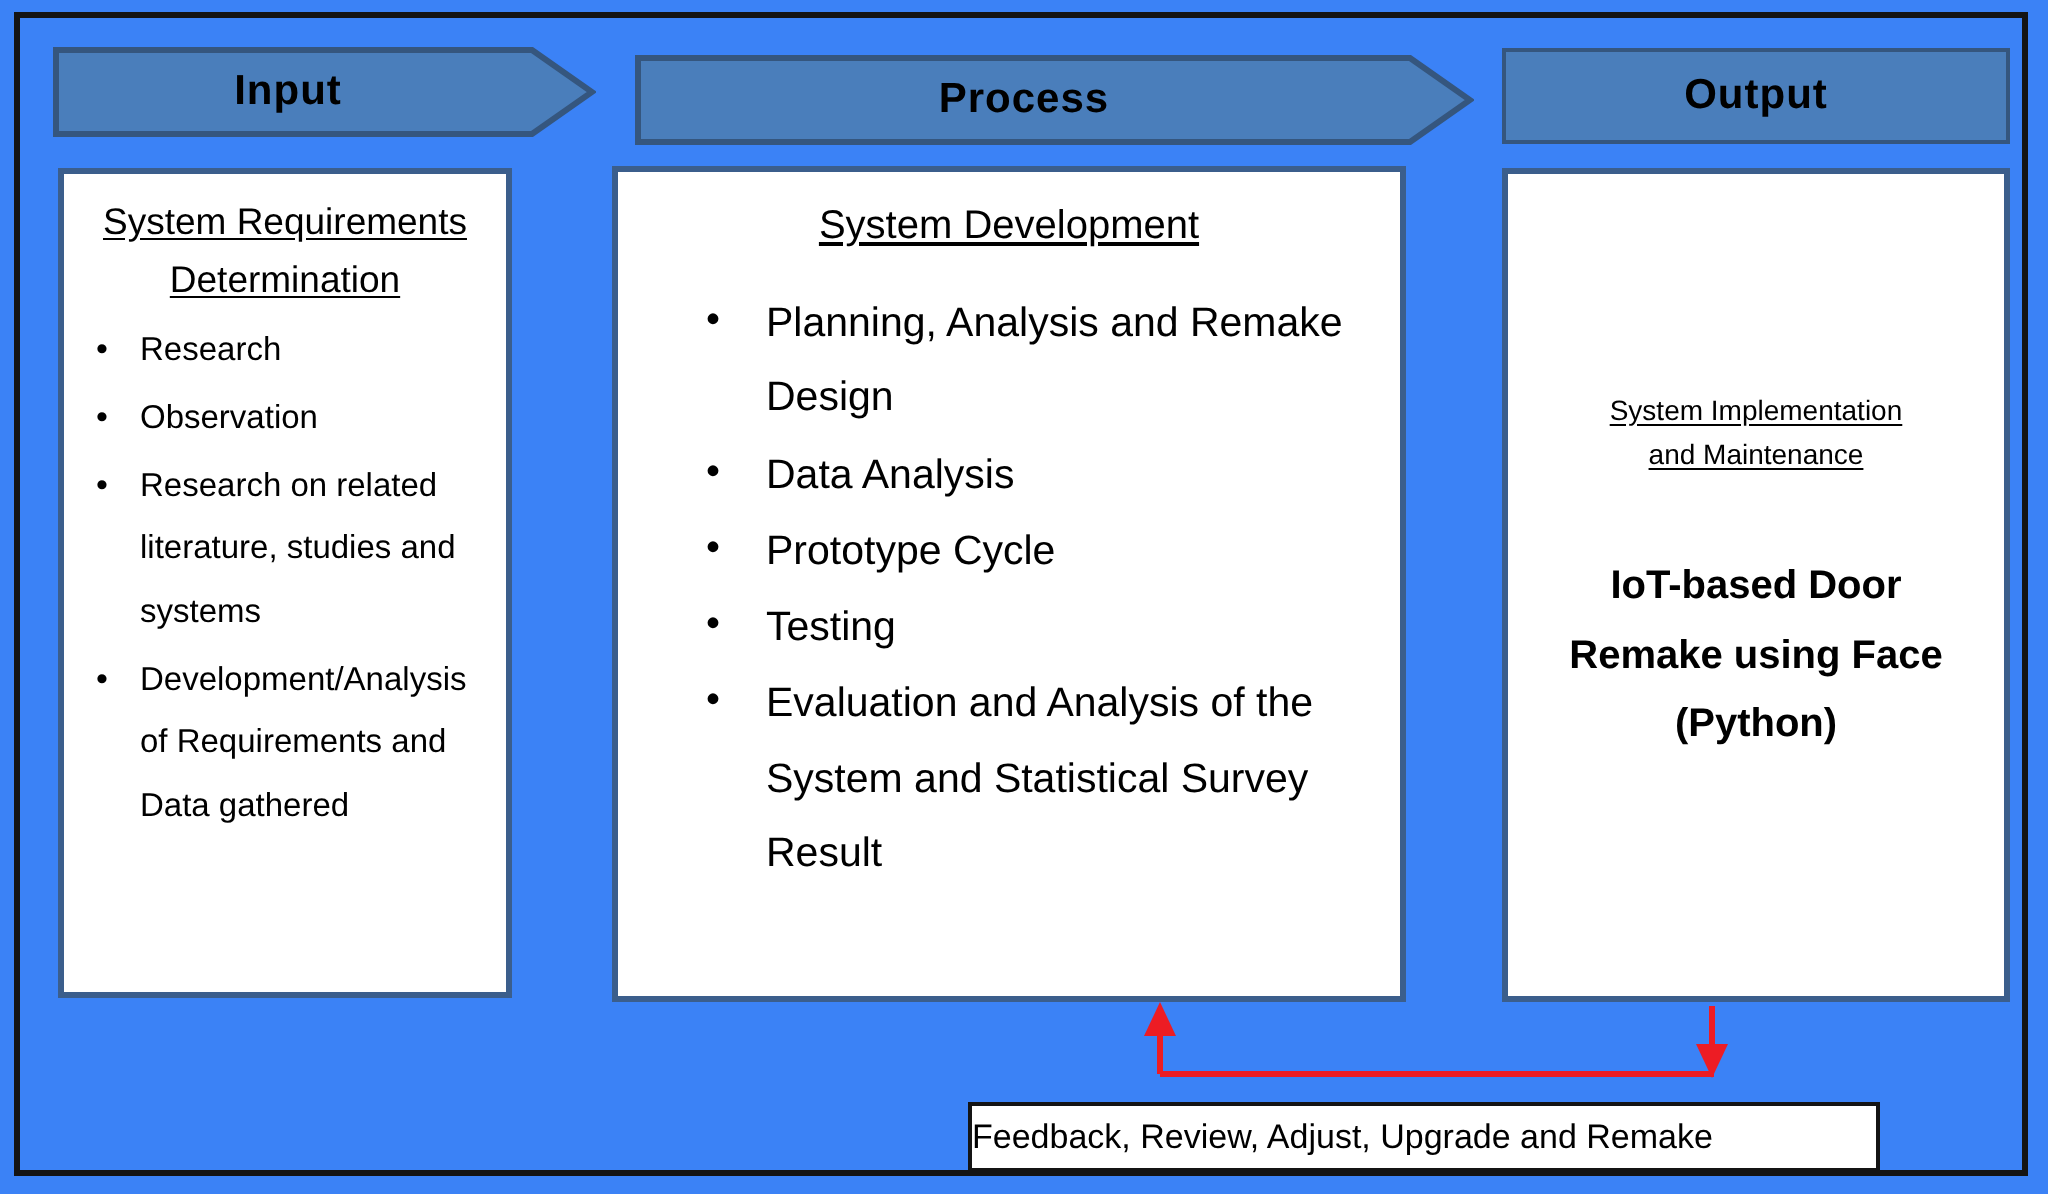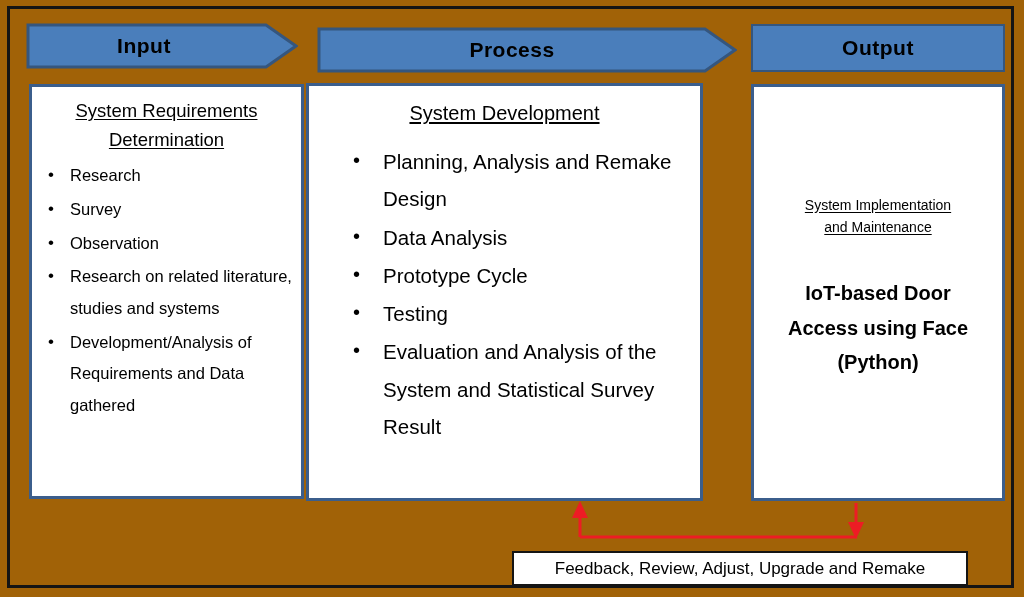--- a/index.html
+++ b/index.html
@@ -7,21 +7,21 @@
     padding: 0;
     background: #ffffff;
   }
   body {
     font-family: "Liberation Sans", sans-serif;
   }
   #canvas {
     position: relative;
     width: 1024px;
     height: 597px;
-    background: #a16207;
+    background: #3b82f6;
     overflow: hidden;
   }
   
   .outer-frame {
     position: absolute;
     left: 7px;
     top: 6px;
     width: 1007px;
     height: 582px;
     border: 3px solid #141414;
@@ -99,21 +99,21 @@
   .content-box {
     position: absolute;
     background: #ffffff;
     border: 3px solid #3B5E8C;
     box-sizing: border-box;
   }
 
   #box-input {
     left: 29px;
     top: 84px;
-    width: 275px;
+    width: 227px;
     height: 415px;
     padding: 10px 8px 8px 8px;
   }
   #box-process {
     left: 306px;
     top: 83px;
     width: 397px;
     height: 418px;
     padding: 12px 10px 8px 10px;
   }
@@ -198,30 +198,30 @@
     font-weight: bold;
     line-height: 1.72;
     color: #000000;
     margin: 12px;
     padding: 0 6px;
   }
 
   
   #feedback-box {
     position: absolute;
-    left: 512px;
+    left: 484px;
     top: 551px;
     width: 456px;
     height: 35px;
     border: 2px solid #141414;
     background: #ffffff;
     box-sizing: border-box;
     display: flex;
     align-items: center;
-    justify-content: center;
+    justify-content: flex-start;
     font-size: 17px;
     color: #000000;
   }
   #feedback-arrows {
     position: absolute;
     left: 0;
     top: 0;
     width: 1024px;
     height: 597px;
     pointer-events: none;
@@ -252,21 +252,20 @@
     <span>Output</span>
   </div>
 
   <div class="content-box" id="box-input">
     <div class="box-heading">
       <span>System Requirements</span><br>
       <span>Determination</span>
     </div>
     <ul class="bullets" id="list-input">
       <li>Research</li>
-      <li>Survey</li>
       <li>Observation</li>
       <li>Research on related literature, studies and systems</li>
       <li>Development/Analysis of Requirements and Data gathered</li>
     </ul>
   </div>
 
   <div class="content-box" id="box-process">
     <div class="box-heading">
       <span>System Development</span>
     </div>
@@ -279,21 +278,21 @@
     </ul>
   </div>
 
   <div class="content-box" id="box-output">
     <div class="output-sub">
       <span>System Implementation</span><br>
       <span>and Maintenance</span>
     </div>
     <div class="output-title">
       <span>IoT-based Door</span><br>
-      <span>Access using Face</span><br>
+      <span>Remake using Face</span><br>
       <span>(Python)</span>
     </div>
   </div>
 
   <svg id="feedback-arrows" viewBox="0 0 1024 597">
 
     <line x1="580" y1="537" x2="857" y2="537" stroke="#ED1C24" stroke-width="3"></line>
 
     <line x1="580" y1="537" x2="580" y2="512" stroke="#ED1C24" stroke-width="3"></line>
     <polygon points="580,501 572,518 588,518" fill="#ED1C24"></polygon>

